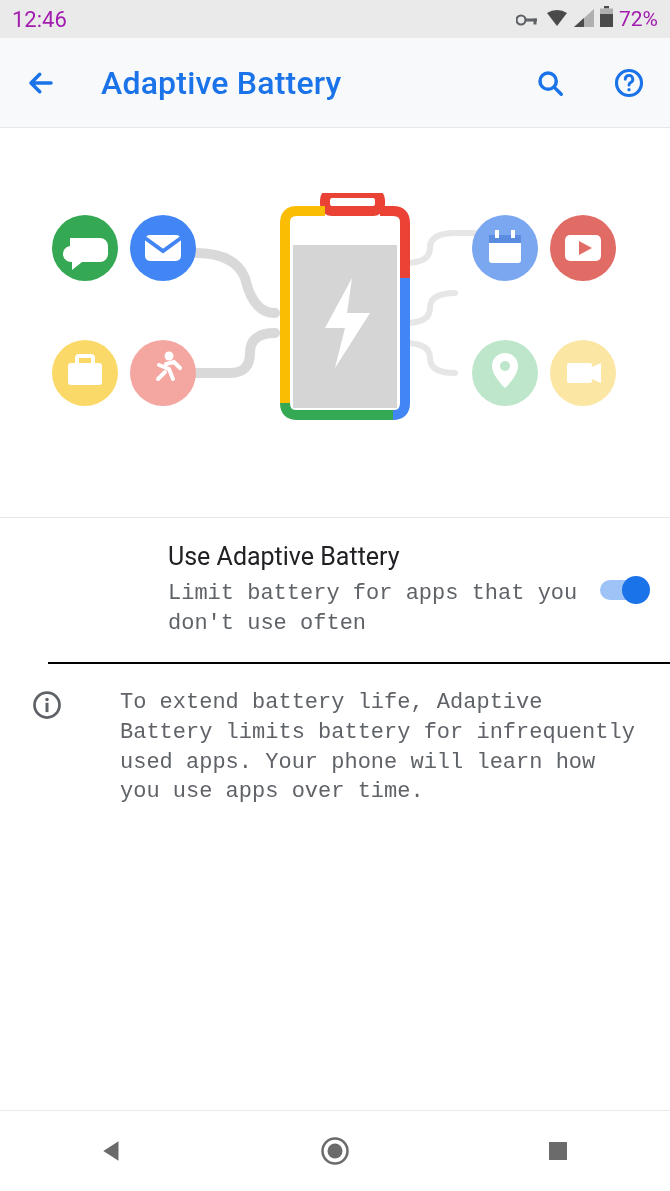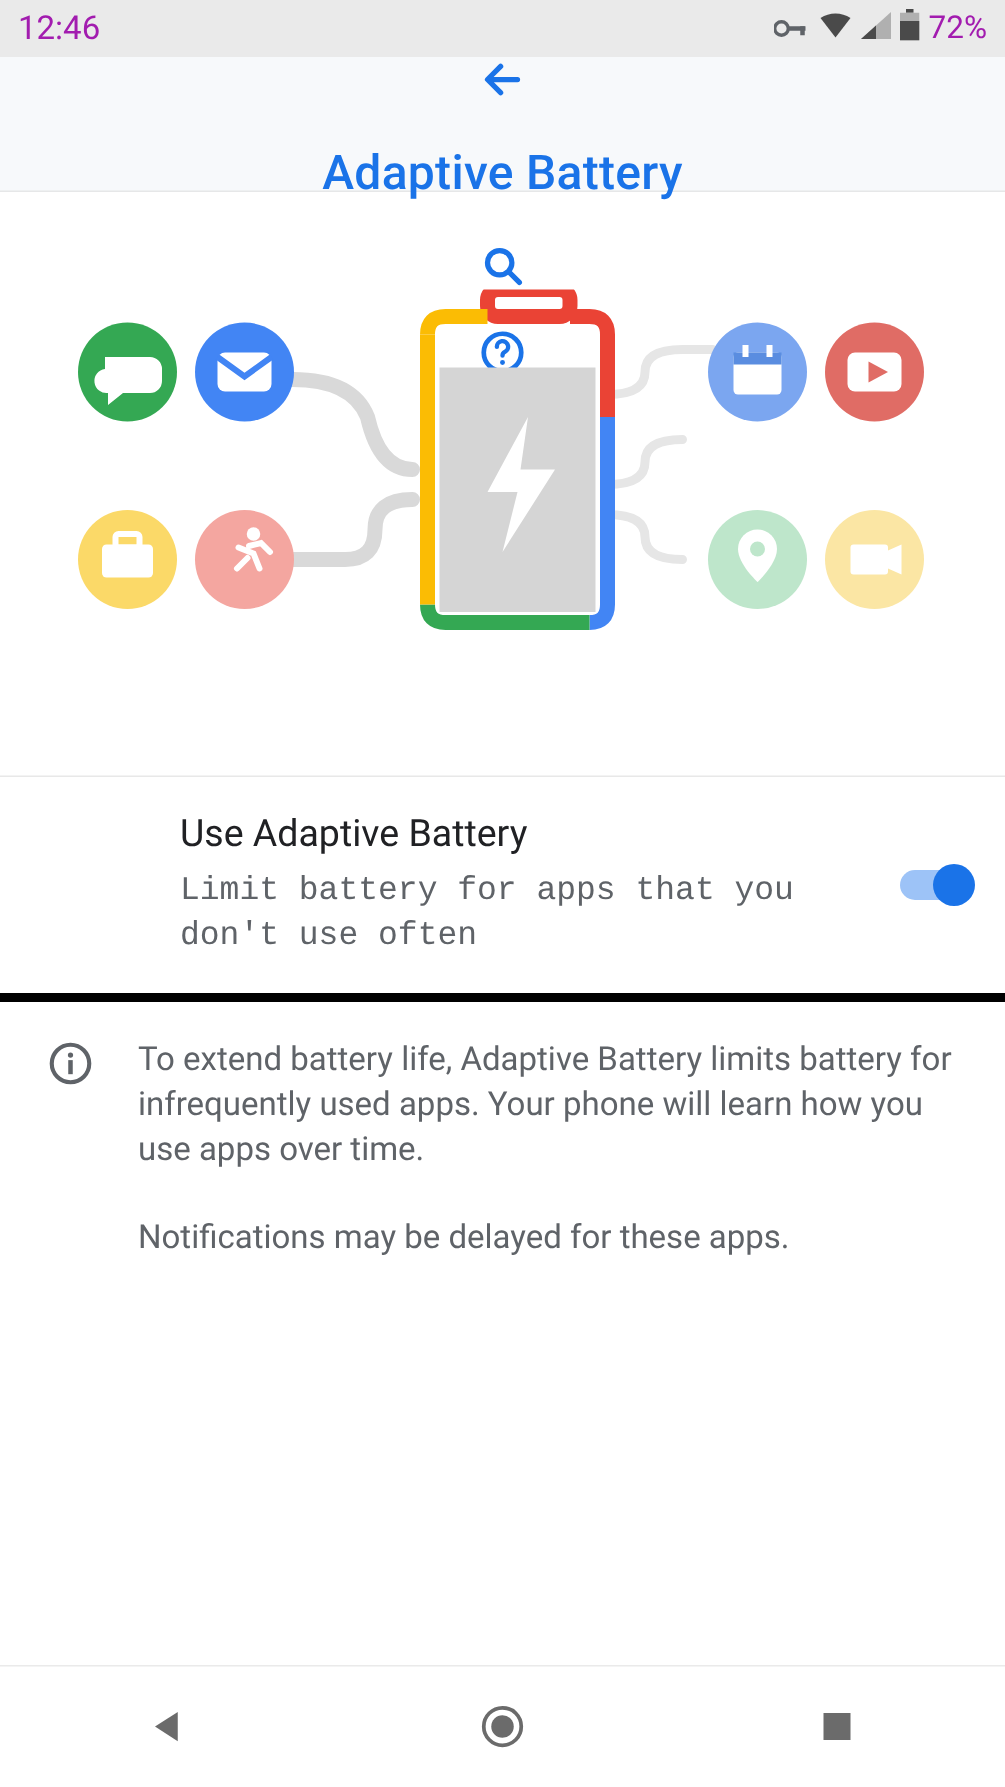--- a/index.html
+++ b/index.html
@@ -23,45 +23,45 @@
   }
   .statusbar .clock { flex: 0 0 auto; }
   .statusbar .spacer { flex: 1 1 auto; }
   .statusbar .status-icons { display: flex; align-items: center; gap: 6px; }
   .statusbar .percent { font-size: 21px; }
   .appbar {
     height: 90px;
     background: #f7f9fb;
     display: flex;
     align-items: center;
-    gap: 28px;
+    gap: 41px;
     padding: 0 22px;
     border-bottom: 1px solid #e6e7e8;
-    flex-direction: column;
   }
   .back-btn, .search-btn, .help-btn { width: 38px; height: 38px; display:flex; align-items:center; justify-content:center;}
   .appbar-title {
     color: #1a73e8;
     font-size: 32px;
     font-weight: 500;
     flex: 1 1 auto;
     letter-spacing: .2px;
   }
   .hero {
     height: 390px;
     display: flex;
     align-items: center;
     justify-content: center;
     border-bottom: 1px solid #e8e8e8;
   }
   .hero svg { display:block; }
   .row {
-    border-bottom: 6px solid #000000;
+    border-bottom: 2px solid #000000;
     padding: 24px 24px 24px 120px;
     position: relative;
+    margin-left: 48px;
   }
   .row-title { font-size: 25px; color: #202124; margin-bottom: 8px; }
   .row-sub { font-size: 22px; color: #5f6368; line-height: 1.35; max-width: 430px; font-family: Liberation Mono, monospace;}
   .toggle-wrap {
     position: absolute;
     right: 24px;
     top: 50%;
     transform: translateY(-50%);
   }
   .toggle-track {
@@ -71,25 +71,26 @@
     position: relative;
   }
   .toggle-thumb {
     width: 28px; height: 28px;
     background: #1a73e8;
     border-radius: 50%;
     position: absolute;
     top: -4px; right: -4px;
   }
   .info-row {
-    padding: 24px 24px 24px 92px;
+    padding: 24px 24px 24px 120px;
     font-size: 22px;
     color: #5f6368;
     line-height: 1.35;
     position: relative;
+    font-family: Liberation Mono, monospace;
   }
   .info-icon {
     position: absolute;
     left: 32px;
     top: 26px;
   }
   .divider-bottom {
     position: absolute;
     left:0; right:0; top: 1110px;
     border-top: 1px solid #eaeaea;
@@ -241,21 +242,20 @@
 <div class="info-row">
   <span class="info-icon">
     <svg width="30" height="30" viewBox="0 0 24 24">
         <circle cx="12" cy="12" r="10" fill="none" stroke="#5f6368" stroke-width="2.2"></circle>
         <circle cx="12" cy="7.5" r="1.4" fill="#5f6368"></circle>
         <rect x="10.8" y="10.2" width="2.4" height="7.5" fill="#5f6368"></rect>
       </svg>
   </span>
   <p>To extend battery life, Adaptive Battery limits battery for infrequently used apps. Your phone will learn how you use apps over time.</p>
   <br>
-  <p>Notifications may be delayed for these apps.</p>
 </div>
 
 <div class="divider-bottom"></div>
 
 <div class="navbar">
   <div class="nav-btn">
     <svg width="26" height="26" viewBox="0 0 24 24">
         <polygon points="18,3 18,21 4,12" fill="#6b6b6b"></polygon>
       </svg>
   </div>

